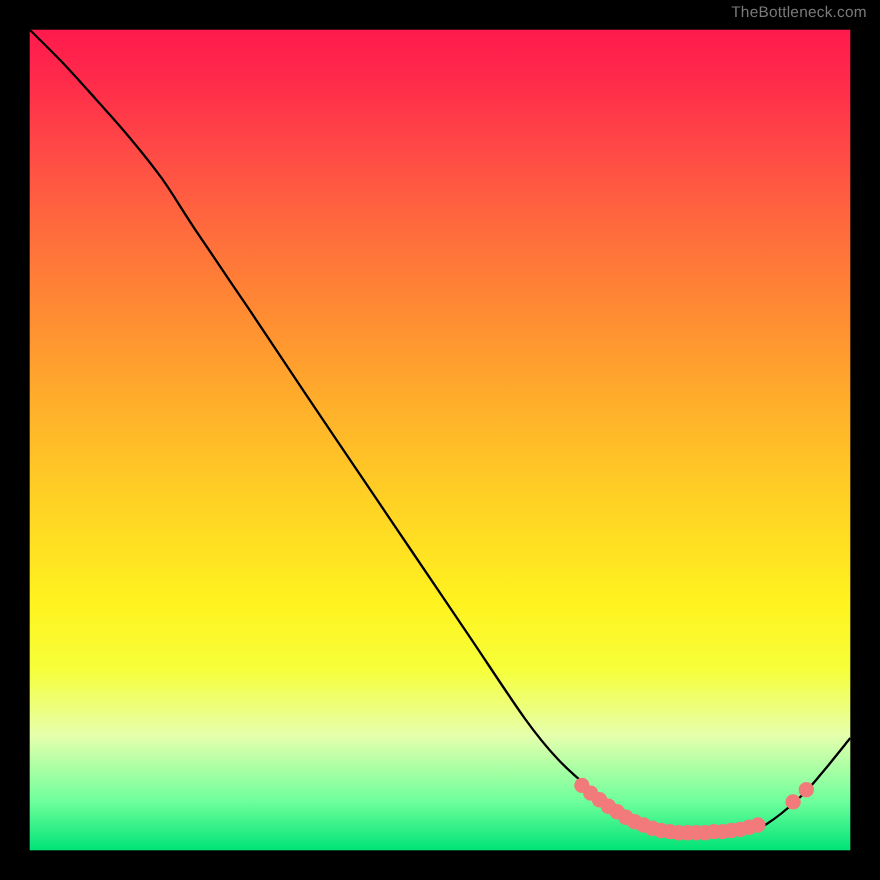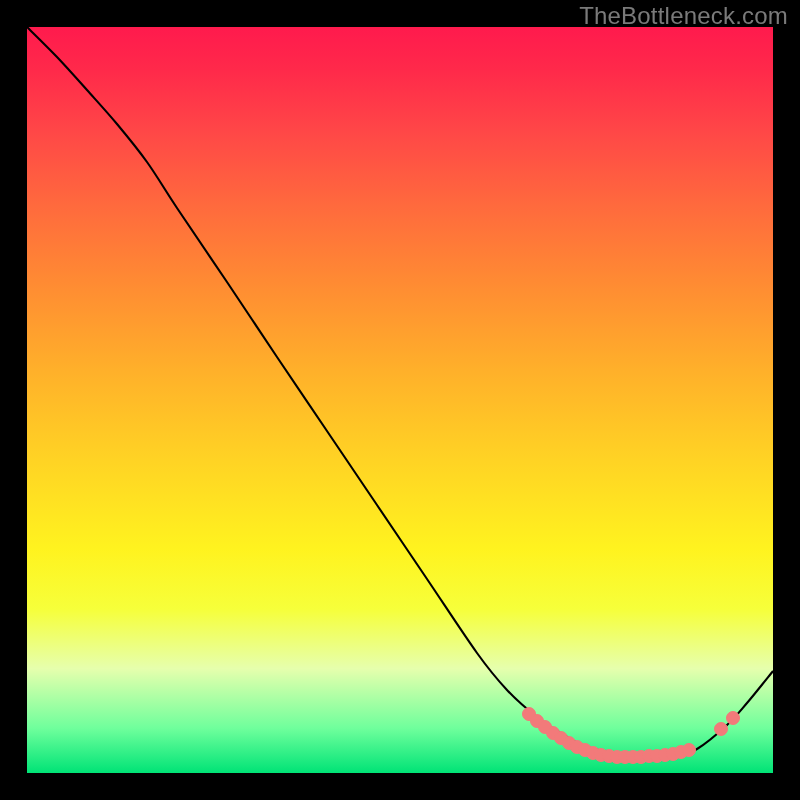--- a/index.html
+++ b/index.html
@@ -9,21 +9,21 @@
     background: #000;
     position: relative;
     overflow: hidden;
     font-family: Arial, Helvetica, sans-serif;
   }
   .watermark {
     position: absolute;
     top: 2px;
     right: 12px;
     color: #7a7a7a;
-    font-size: 24px;
+    font-size: 14px;
     font-weight: 500;
     z-index: 10;
     letter-spacing: 0.2px;
   }
   .plot {
     position: absolute;
     left: 27px;
     top: 27px;
     width: 746px;   
     height: 746px;

